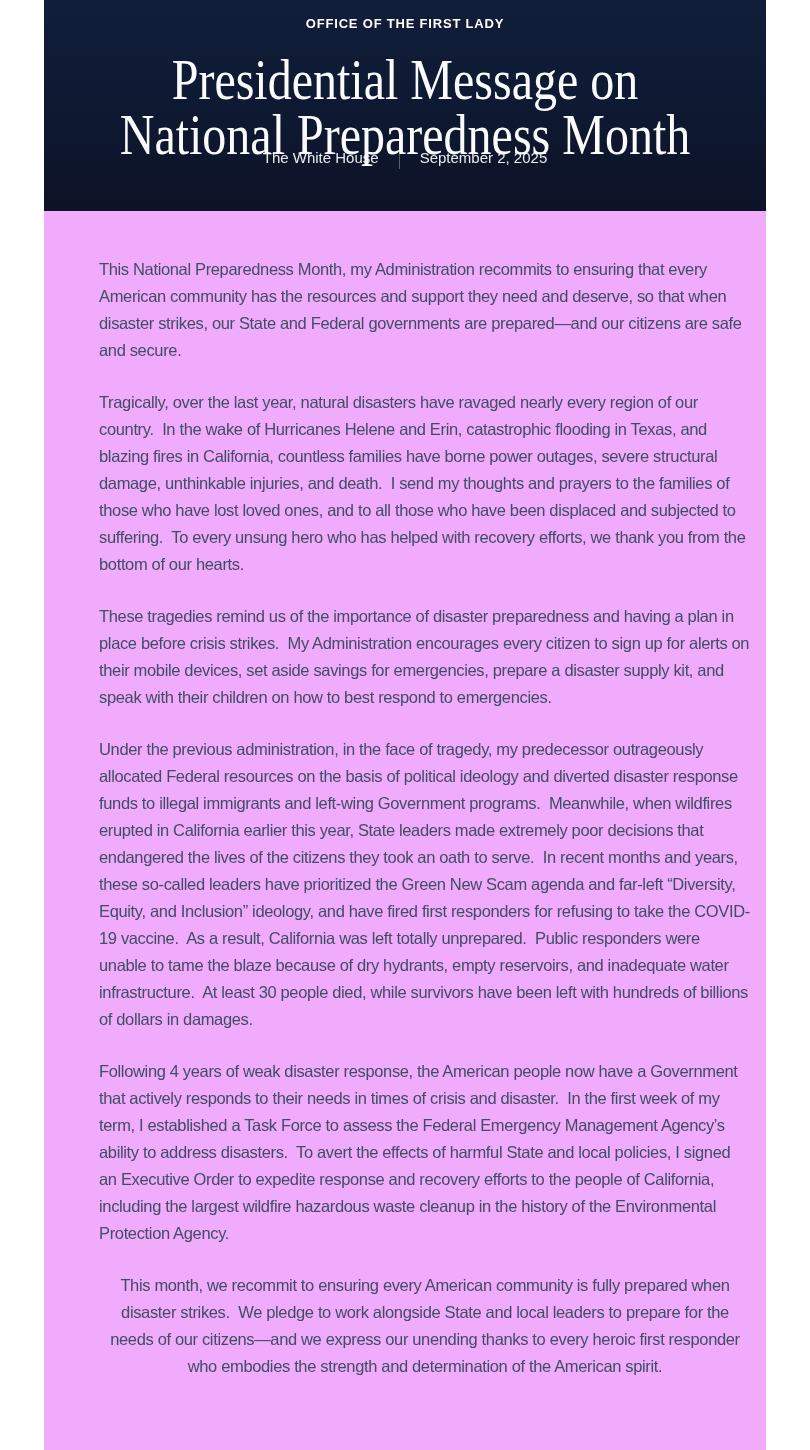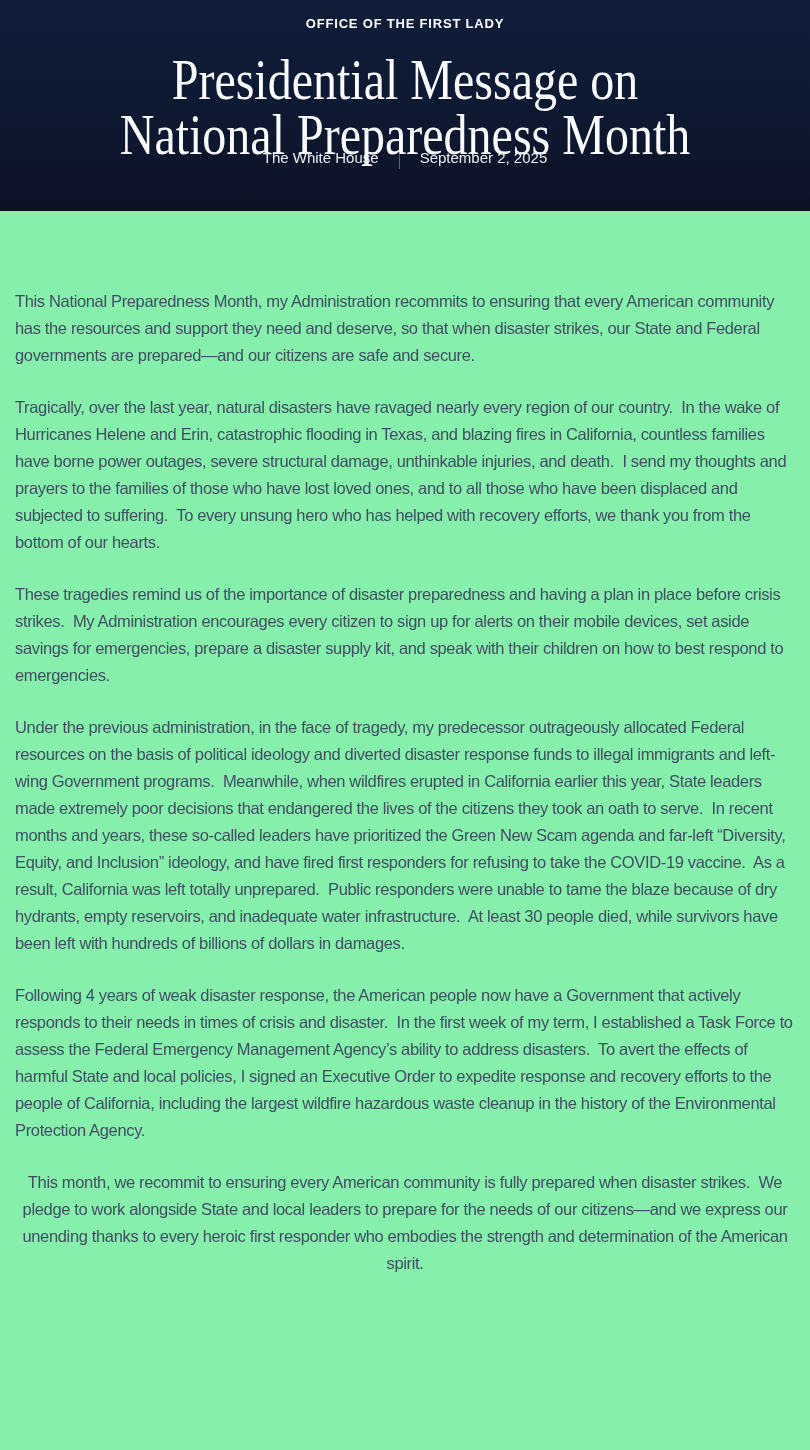--- a/index.html
+++ b/index.html
@@ -2,24 +2,24 @@
 <html><head>
 <meta charset="utf-8">
 <style>
   html, body {
     margin: 0;
     padding: 0;
     background: #ffffff;
     font-family: "Liberation Sans", sans-serif;
   }
   .page {
-    width: 810px;
+    width: 722px;
     min-height: 1450px;
     margin: 0 auto;
-    background: #86efac;
+    background: #f0abfc;
     overflow: hidden;
   }
 
   
   .hero {
     background: linear-gradient(180deg, #111e3a 0%, #0e1a33 45%, #0d1226 100%);
     text-align: center;
     padding: 16px 0 41px 0;
   }
   .eyebrow {
@@ -54,21 +54,22 @@
   .meta-source { cursor: pointer; }
   .meta-divider {
     width: 1px;
     height: 24px;
     background: rgba(255, 255, 255, 0.32);
     margin: 0 20px;
   }
 
   
   .article {
-    padding: 77px 15px 62px 15px;
+    padding: 45px 15px 62px 15px;
+    margin-left: 40px;
   }
   .article p {
     margin: 0 0 25px 0;
     font-size: 16.5px;
     line-height: 27px;
     letter-spacing: -0.35px;
     color: #414d63;
     white-space: pre-wrap;
     text-align: left;
   }

